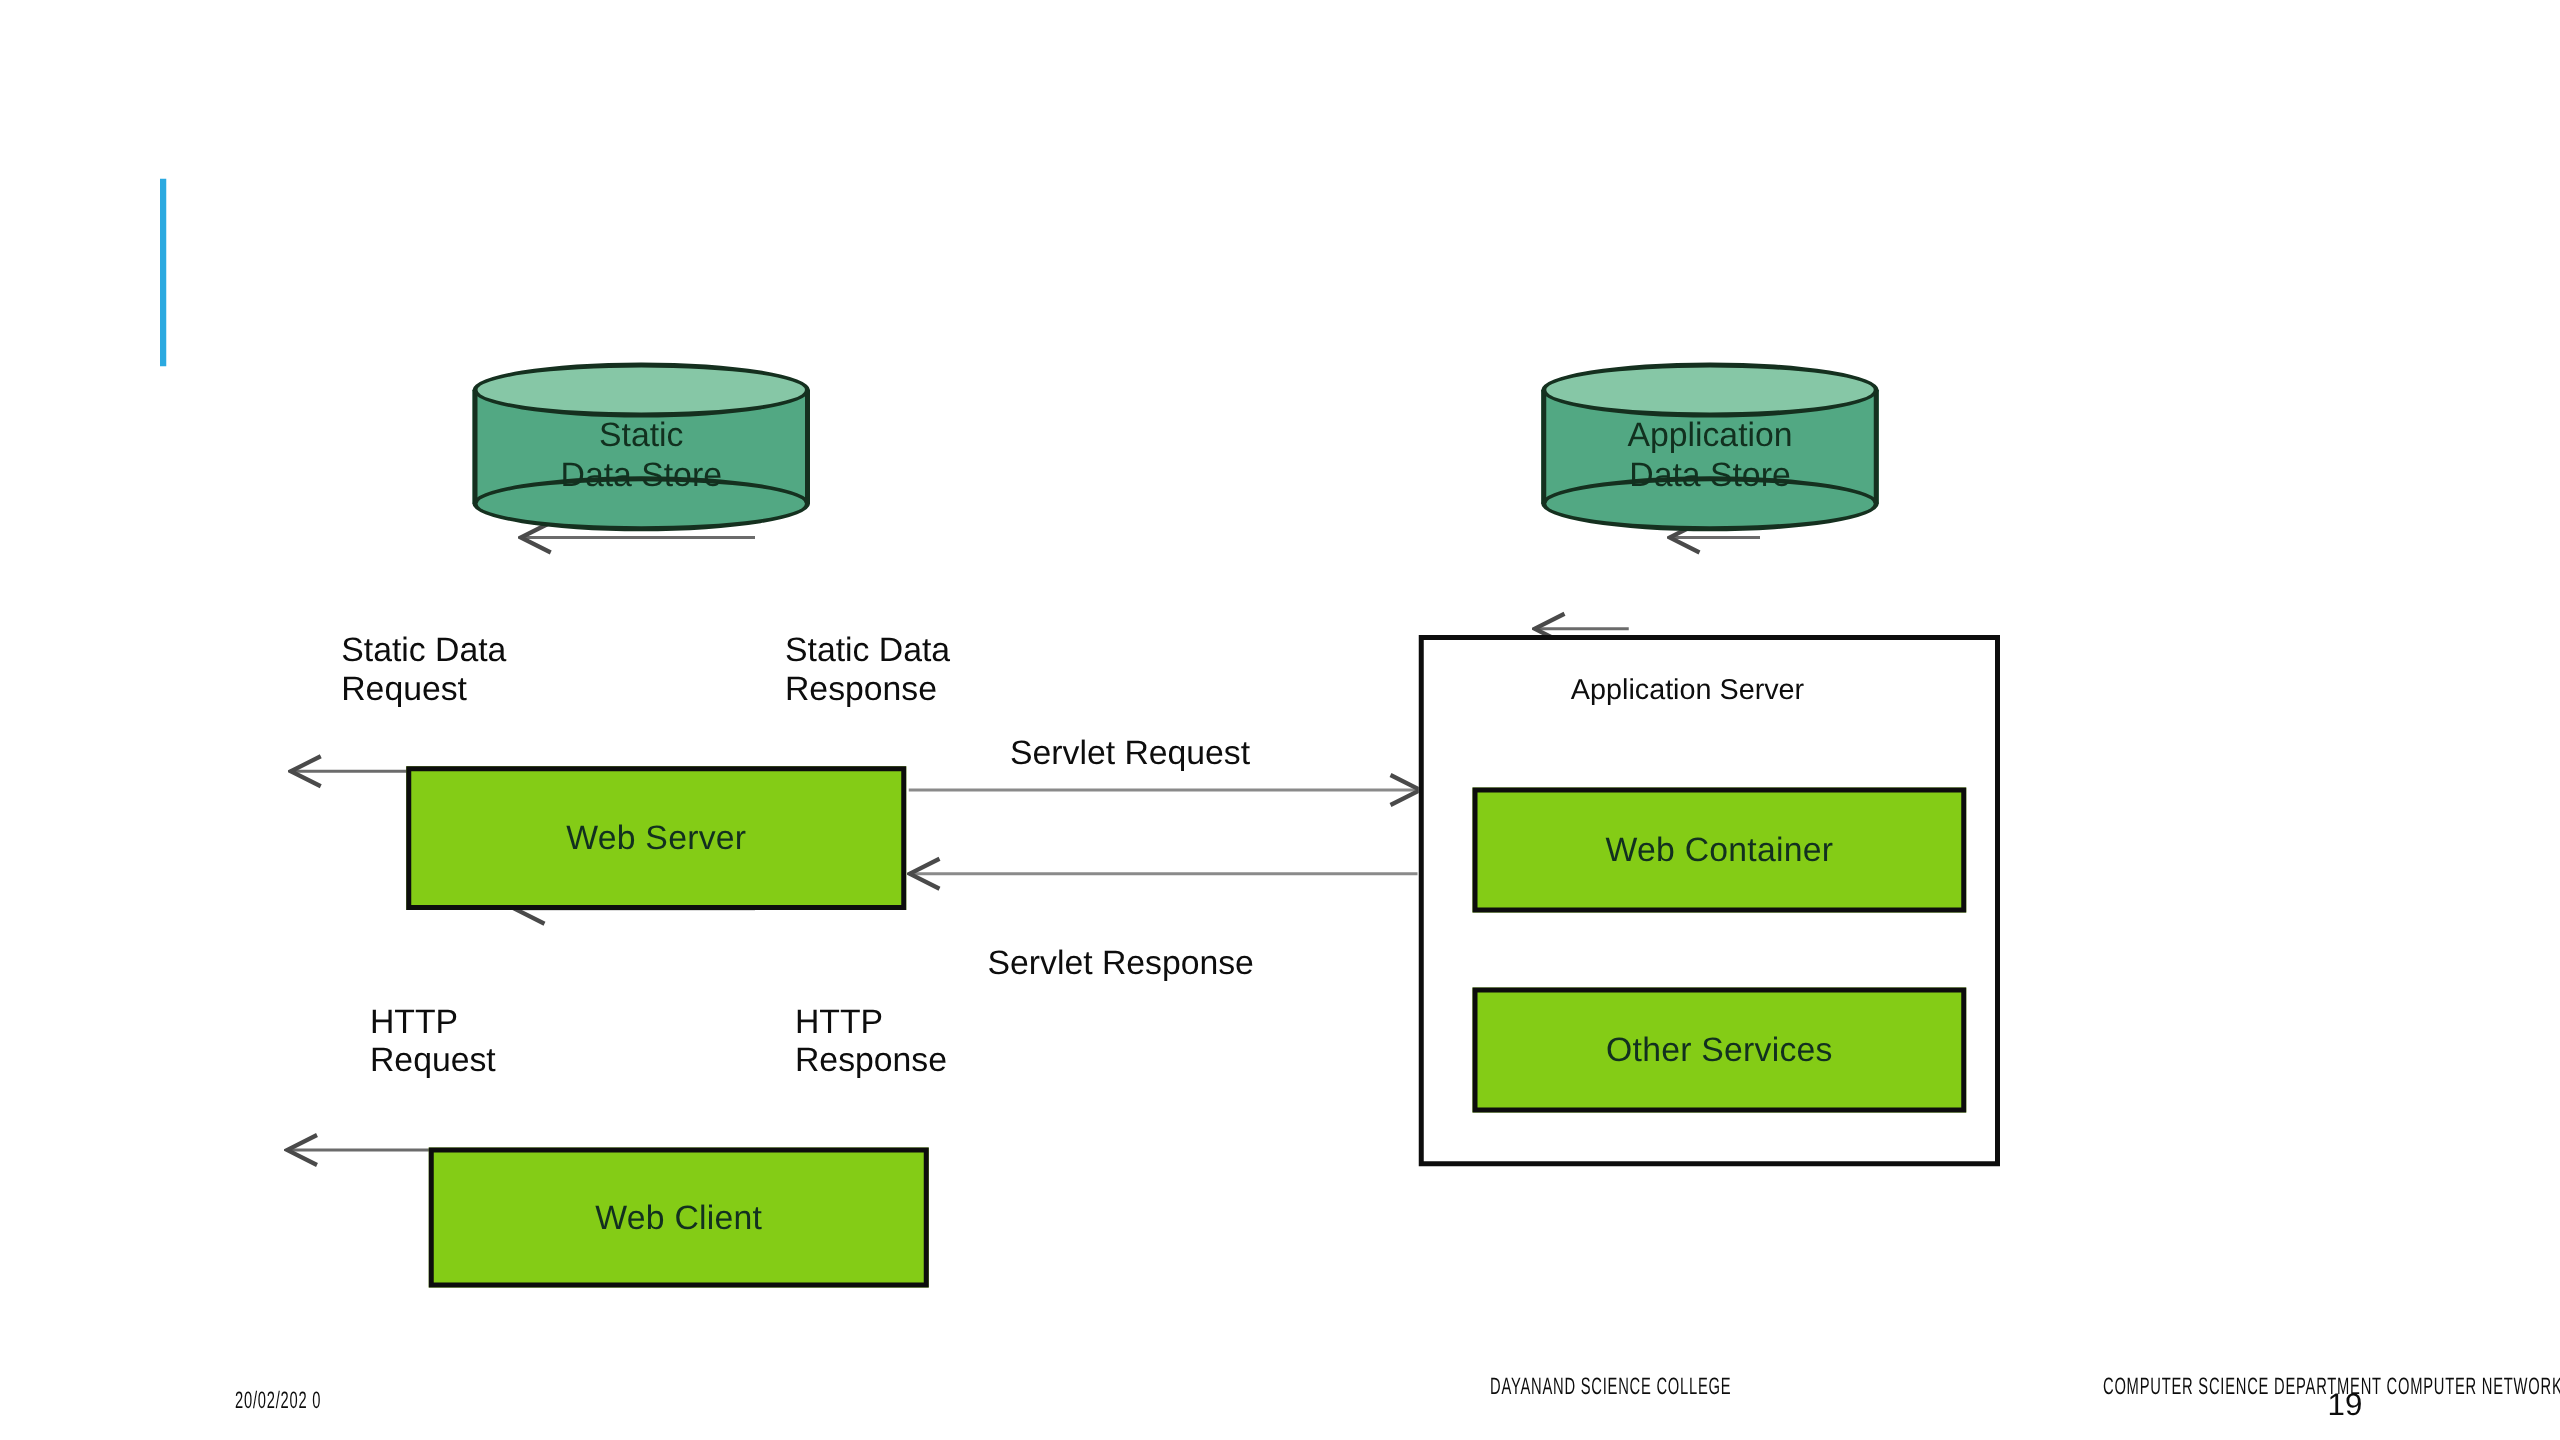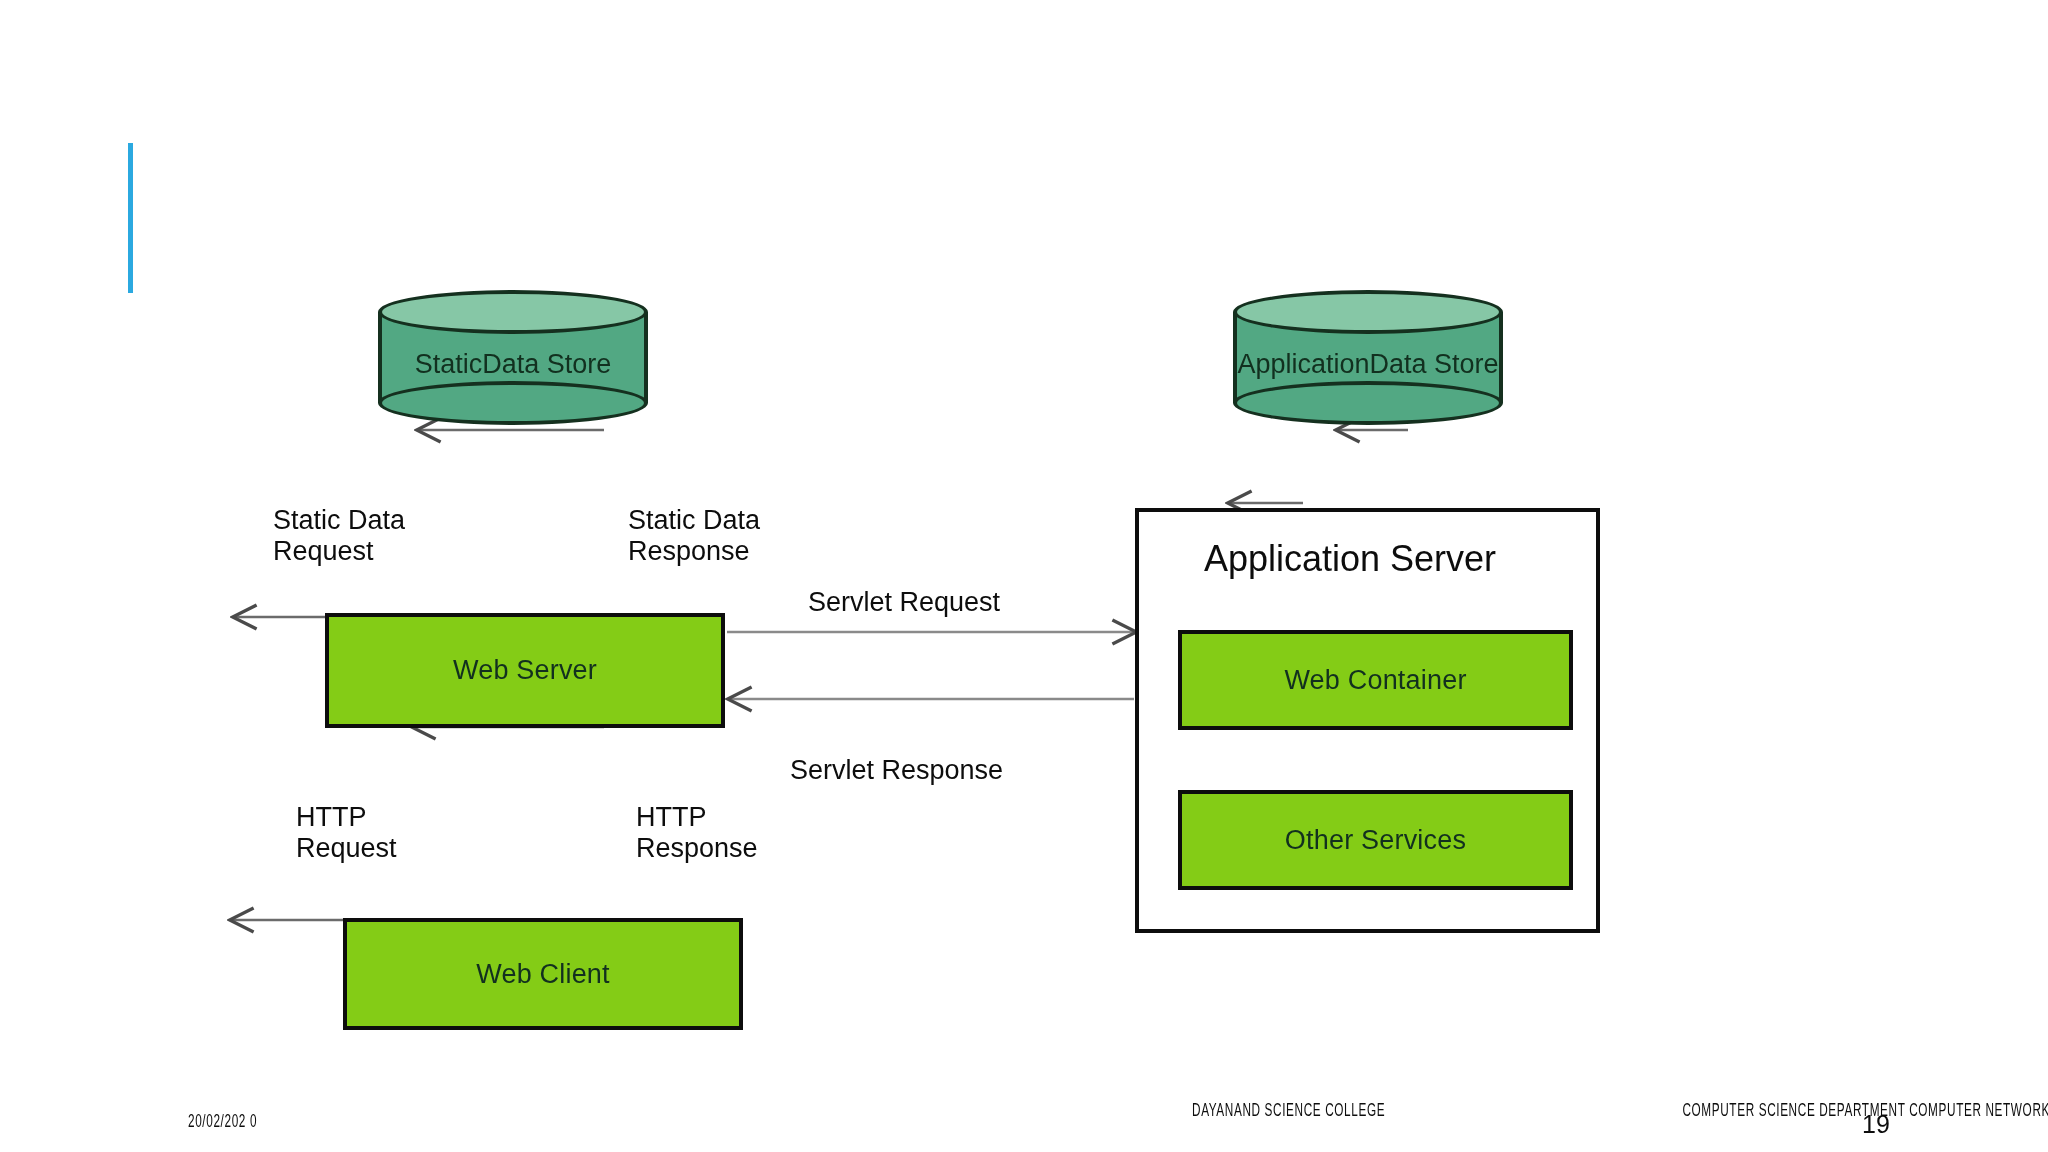--- a/index.html
+++ b/index.html
@@ -83,21 +83,21 @@
     border: 4px solid #15301f;
     border-radius: 50%;
   }
   .cyl-label {
     position: absolute;
     left: 0;
     top: 0;
     width: 100%;
     height: 100%;
     display: flex;
-    flex-direction: row;
+    flex-direction: column;
     align-items: center;
     justify-content: center;
     color: #12301f;
     font-size: 27px;
     line-height: 1.18;
     text-align: center;
     padding-top: 14px;
     box-sizing: border-box;
   }
 
@@ -120,21 +120,21 @@
     pointer-events: none;
   }
 
   
   #app-server-title {
     position: absolute;
     left: 1140px;
     top: 538px;
     width: 420px;
     text-align: center;
-    font-size: 36px;
+    font-size: 23px;
     color: #0d0d0d;
   }
 
   
   .footer-text {
     position: absolute;
     font-family: "Liberation Sans", sans-serif;
     font-size: 19px;
     line-height: 1.35;
     color: #0d0d0d;

